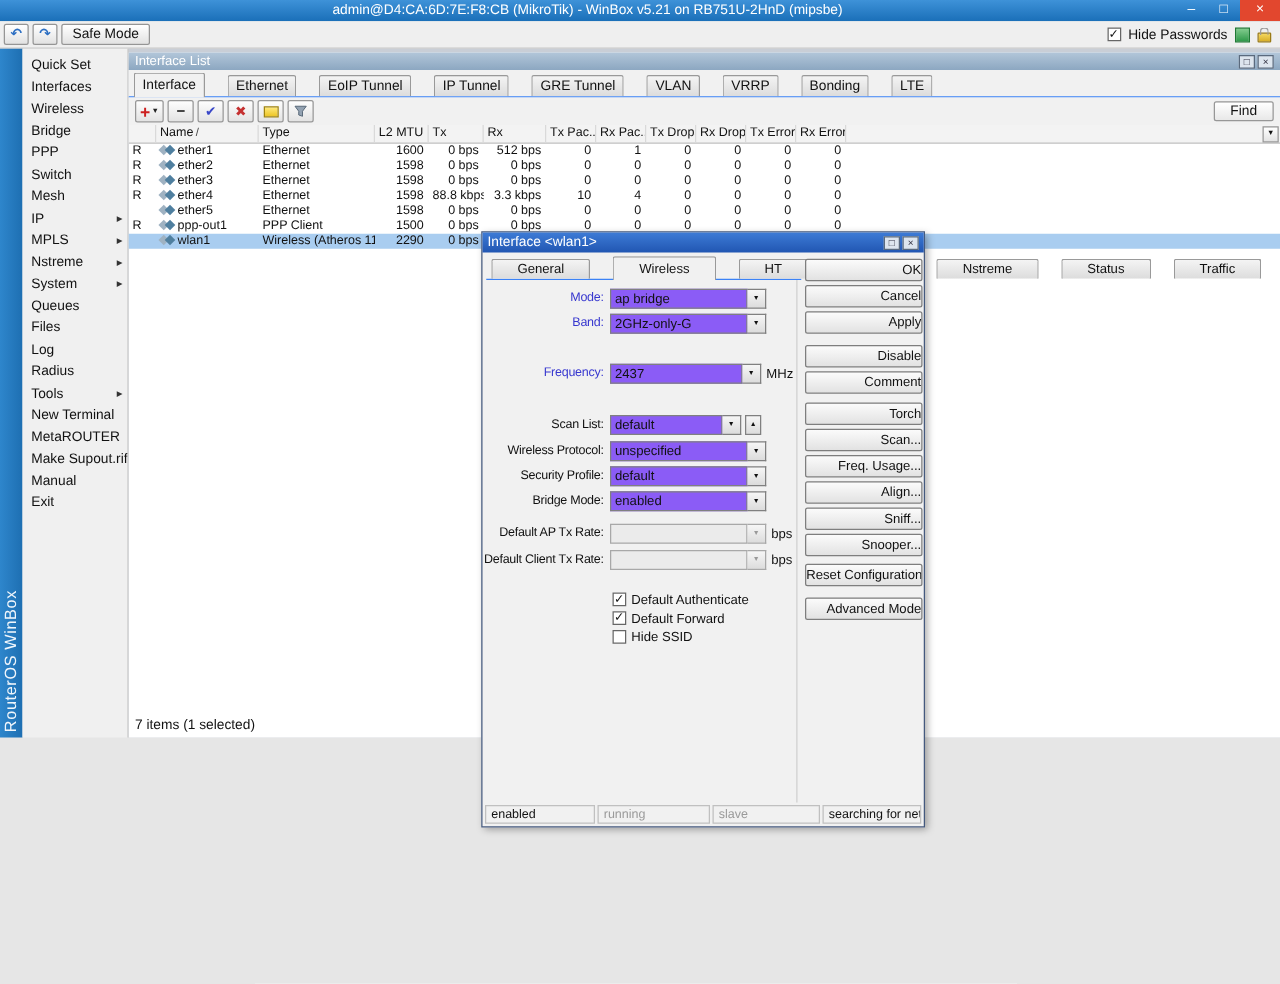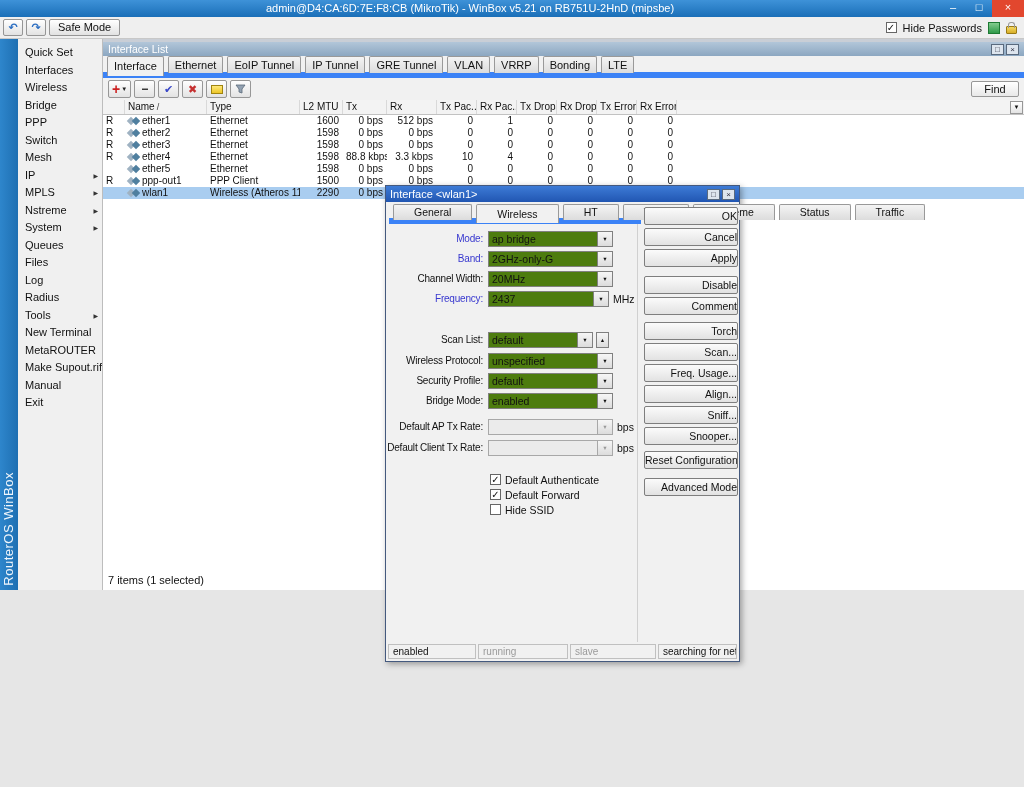--- a/index.html
+++ b/index.html
@@ -33,21 +33,21 @@
   .side-item{position:relative;height:17.5px;line-height:17.5px;padding:0 2px 0 7px;white-space:nowrap;overflow:hidden}
   .side-item .arr{position:absolute;right:4px;top:1px;font-size:6px;color:#333}
 
   
   .main{position:absolute;top:39px;bottom:0;left:103px;right:0;background:#c9ced6}
   .iface-win{position:absolute;top:3px;left:0;right:0;bottom:0;background:#fff}
   .iface-title{position:absolute;top:0;left:0;right:0;height:14px;background:linear-gradient(#b2c6d9,#8ca7c1);color:#fff;font-size:10.5px;line-height:14px;padding:0 5px;display:flex}
   .wbtns{margin-left:auto;display:flex;gap:2px;align-items:center}
   .sbtn{width:13px;height:11px;border:1px solid #5a6a7e;background:#dde5ee;font-size:8px;line-height:9px;text-align:center;color:#334}
 
-  .tabsbar{display:flex;align-items:flex-start;gap:4px;padding:0 4px;background:#f1f1f1;border-bottom:6px solid #3b82f6}
+  .tabsbar{display:flex;align-items:flex-end;gap:18px;padding:0 4px;background:#f1f1f1;border-bottom:1px solid #3b82f6}
   .iface-tabs{position:absolute;top:14px;left:0;right:0;height:22px}
   .tab{border:1px solid #999;border-bottom:none;border-radius:2px 2px 0 0;background:linear-gradient(#f4f4f4,#dcdcdc);height:17px;line-height:16px;padding:0 6px;white-space:nowrap}
   .tab.active{background:#f1f1f1;height:20px;line-height:19px;margin-bottom:-1px}
 
   .iface-toolbar{position:absolute;top:36px;left:0;right:0;height:22px;background:#f1f1f1;display:flex;align-items:center;gap:3px;padding:0 5px}
   .tool-btn{height:18px;min-width:21px;border:1px solid #979797;border-radius:2px;background:linear-gradient(#fefefe,#e3e3e3);display:flex;align-items:center;justify-content:center;gap:1px;padding:0 3px}
   .plus{color:#cc1f1f;font-weight:bold;font-size:14px;line-height:12px}
   .ddt{font-size:6px;color:#222}
   .minus{color:#222;font-weight:bold;font-size:12px}
   .chk{color:#3947c8}
@@ -75,21 +75,21 @@
   
   .dialog{position:absolute;left:282px;top:146px;width:355px;height:477px;background:#f1f1f1;border:1px solid #44597e;box-shadow:2px 2px 6px rgba(0,0,0,.35)}
   .dlg-title{position:absolute;top:0;left:0;right:0;height:16px;background:linear-gradient(#3d7bd6,#2156b2);color:#fff;line-height:16px;padding:0 4px;display:flex}
   .dlg-tabs{position:absolute;top:18px;left:3px;width:252px;height:20px;background:transparent}
   .dlg-tabs .tab{height:16px;line-height:15px;font-size:10.5px;padding:0 20px}
   .dlg-tabs .tab.active{height:19px;line-height:18px;background:#f1f1f1}
   .dlg-form{position:absolute;top:38px;left:0;width:252px;bottom:19px;border-right:1px solid #d0d0d0}
   .frow{position:absolute;left:0;height:17px;display:flex;align-items:center}
   .flabel{width:102px;text-align:right;padding-right:5px;font-size:10px;letter-spacing:-.2px;white-space:nowrap}
   .flabel.blue{color:#3838cf}
-  .finput{height:16px;border:1px solid #808080;background:#4d7c0f;padding:1px 3px;line-height:12px;white-space:nowrap;overflow:hidden;font-size:10.5px}
+  .finput{height:16px;border:1px solid #808080;background:#8b5cf6;padding:1px 3px;line-height:12px;white-space:nowrap;overflow:hidden;font-size:10.5px}
   .w110{width:110px}.w106{width:106px}.w90{width:90px}
   .finput.dis{background:#ebebeb;border-color:#a8a8a8}
   .dd-btn{width:15px;height:16px;border:1px solid #808080;border-left:none;background:linear-gradient(#f6f6f6,#dcdcdc);font-size:5.5px;text-align:center;line-height:15px;color:#111}
   .dd-btn.dis{color:#999;border-color:#a8a8a8}
   .up-btn{width:13px;height:16px;border:1px solid #808080;background:linear-gradient(#f6f6f6,#dcdcdc);font-size:5.5px;text-align:center;line-height:15px;margin-left:3px;color:#111}
   .funit{margin-left:4px;font-size:10.5px}
   .crow{position:absolute;left:104px;height:13px;display:flex;align-items:center;gap:4px}
   .clabel{font-size:10.5px}
   .dlg-btn{position:absolute;left:258px;width:94px;height:18px;border:1px solid #7e7e7e;border-radius:2px;background:linear-gradient(#fbfbfb,#e2e2e2);text-align:right;line-height:16px;font-size:10.5px;white-space:nowrap;overflow:hidden}
   .dlg-status{position:absolute;left:2px;right:2px;bottom:2px;height:15px;display:flex;gap:2px}
@@ -341,25 +341,20 @@
         <div class="frow" style="top:6px">
           <div class="flabel blue">Mode:</div>
           <div class="finput w110">ap bridge</div>
           <div class="dd-btn">▼</div>
         </div>
         <div class="frow" style="top:26px">
           <div class="flabel blue">Band:</div>
           <div class="finput w110">2GHz-only-G</div>
           <div class="dd-btn">▼</div>
         </div>
-        <div class="frow" style="top:46px">
-          <div class="flabel">Channel Width:</div>
-          <div class="finput w110">20MHz</div>
-          <div class="dd-btn">▼</div>
-        </div>
         <div class="frow" style="top:66px">
           <div class="flabel blue">Frequency:</div>
           <div class="finput w106">2437</div>
           <div class="dd-btn">▼</div>
           <div class="funit">MHz</div>
         </div>
         <div class="frow" style="top:107px">
           <div class="flabel">Scan List:</div>
           <div class="finput w90">default</div>
           <div class="dd-btn">▼</div>

